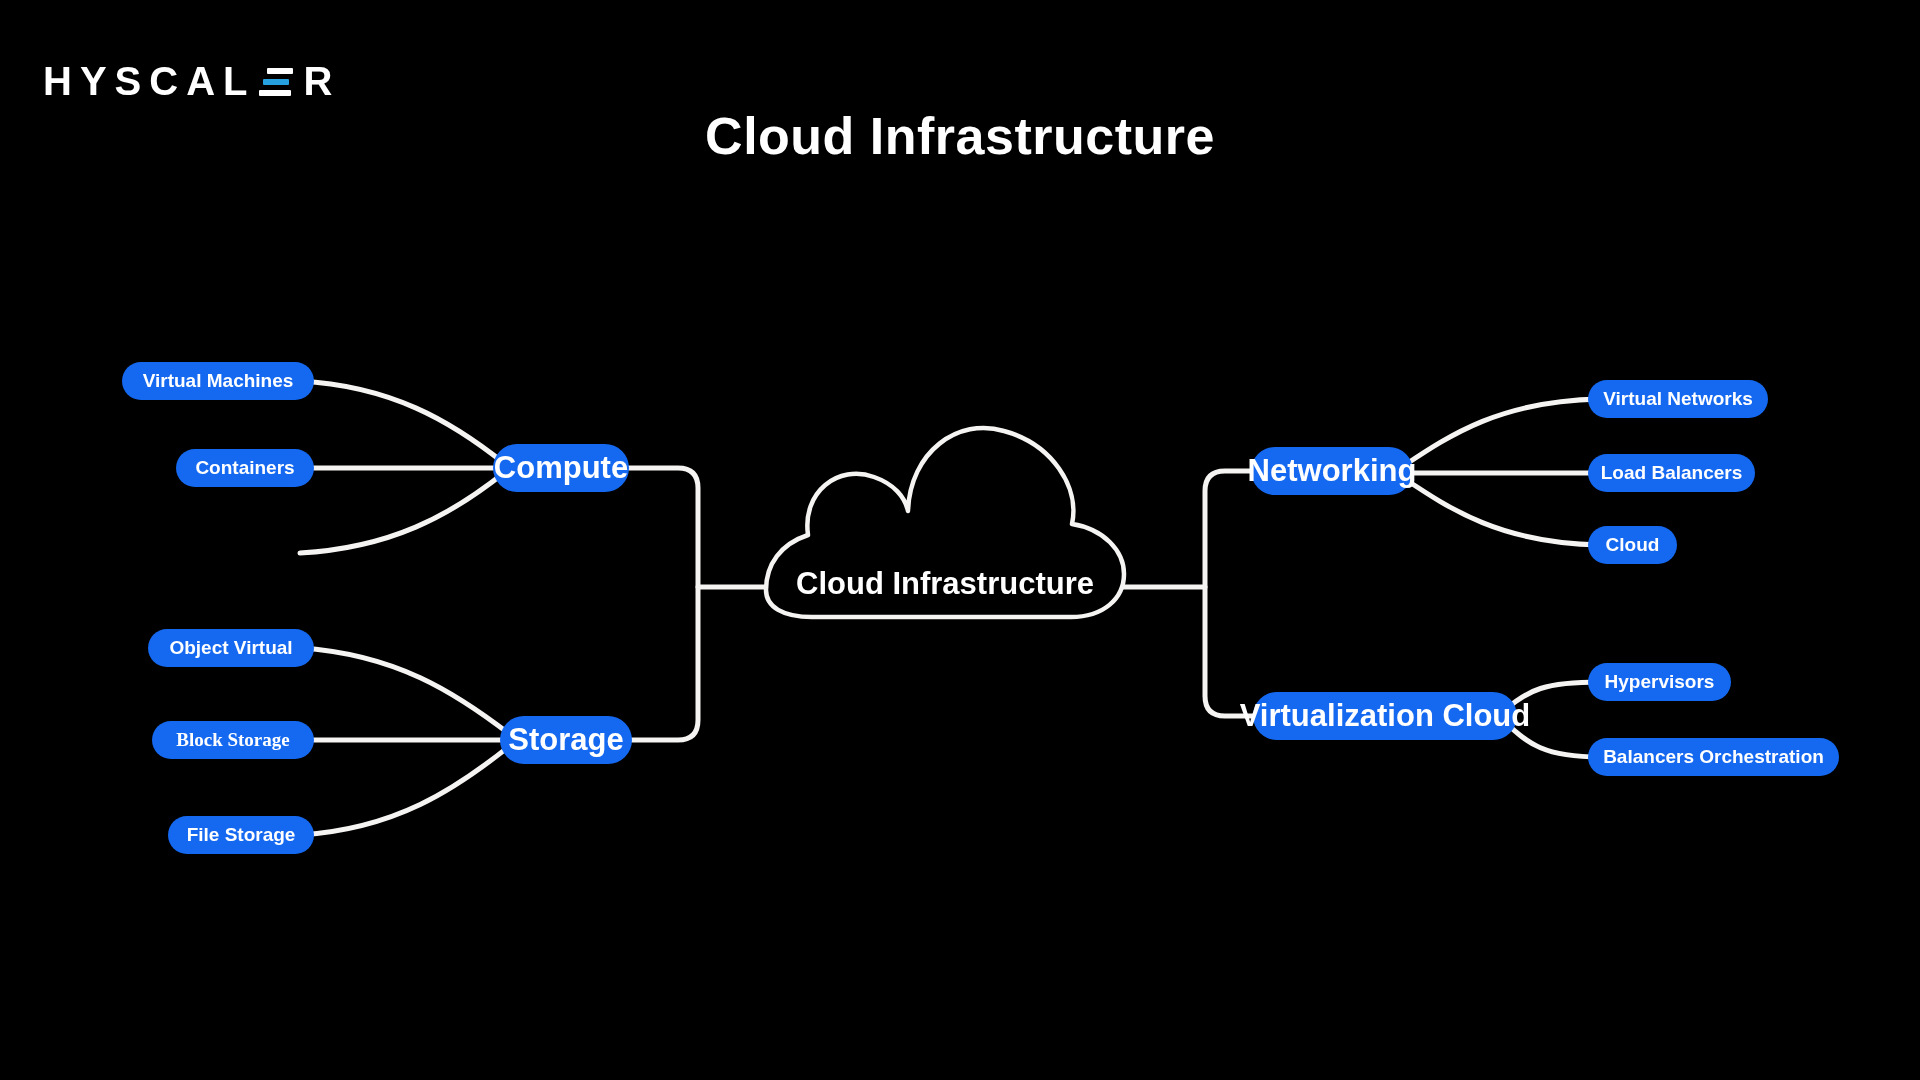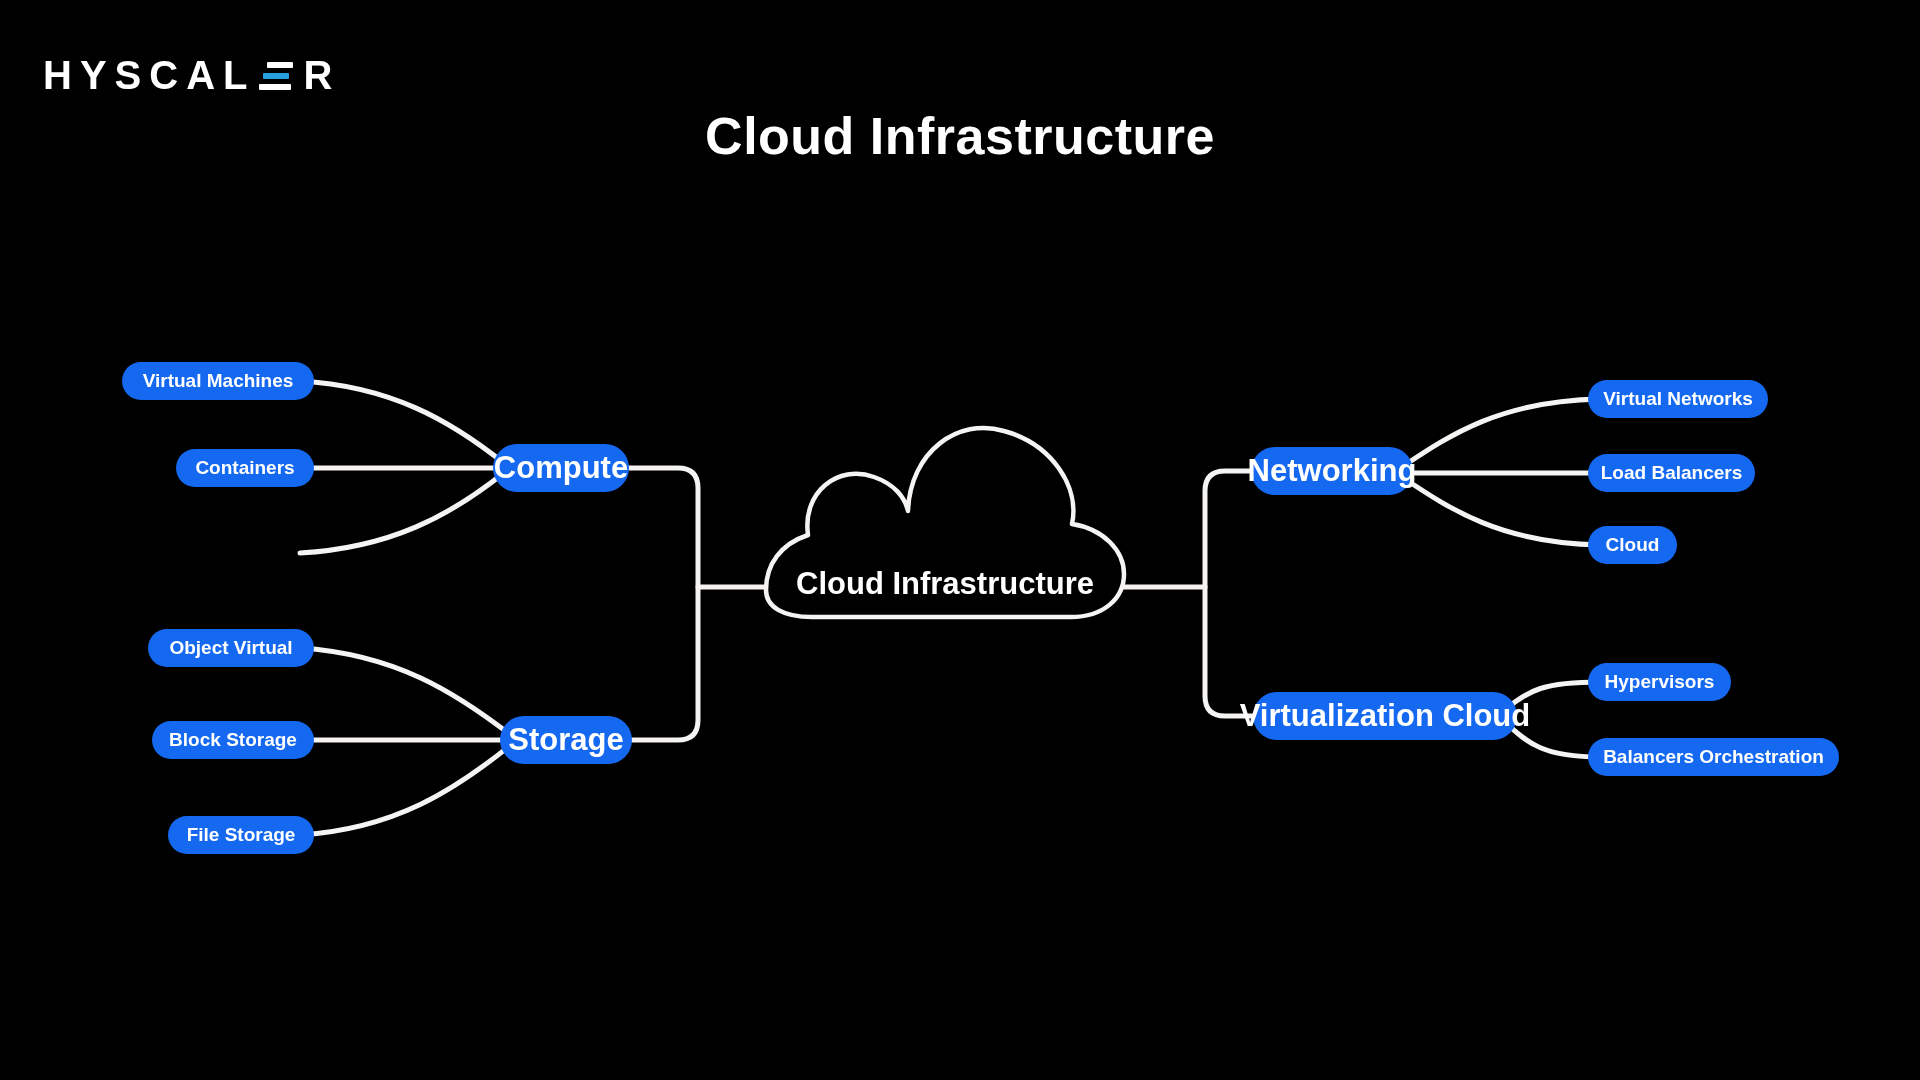--- a/index.html
+++ b/index.html
@@ -5,21 +5,21 @@
   html, body { margin: 0; padding: 0; }
   body {
     width: 1920px; height: 1080px;
     background: #000000;
     position: relative;
     overflow: hidden;
     font-family: "Liberation Sans", sans-serif;
   }
   
   .logo {
-    position: absolute; left: 43px; top: 55px;
+    position: absolute; left: 43px; top: 61px;
     display: flex; align-items: center;
     color: #ffffff; font-weight: 700; font-size: 40px;
     letter-spacing: 8px; line-height: 1;
     user-select: none;
   }
   .logo-e {
     display: inline-flex; flex-direction: column; gap: 5px;
     margin: 0 10px 0 4px; transform: translateY(1px);
   }
   .logo-e .bar { height: 6px; border-radius: 1px; }
@@ -118,21 +118,21 @@
   <div class="pill child" style="left:176px; top:449px; width:138px;">
     <span>Containers</span>
   </div>
   <div class="pill parent" style="left:493px; top:444px; width:136px;">
     <span>Compute</span>
   </div>
 
   <div class="pill child" style="left:148px; top:629px; width:166px;">
     <span>Object Virtual</span>
   </div>
-  <div class="pill child" style="left:152px; top:721px; width:162px;">
+  <div class="pill child" style="left:152px; top:721px; width:162px;font-family:Liberation Serif, serif;">
     <span>Block Storage</span>
   </div>
   <div class="pill child" style="left:168px; top:816px; width:146px;">
     <span>File Storage</span>
   </div>
   <div class="pill parent" style="left:500px; top:716px; width:132px;">
     <span>Storage</span>
   </div>
 
   <div class="pill parent" style="left:1251px; top:447px; width:162px;">

